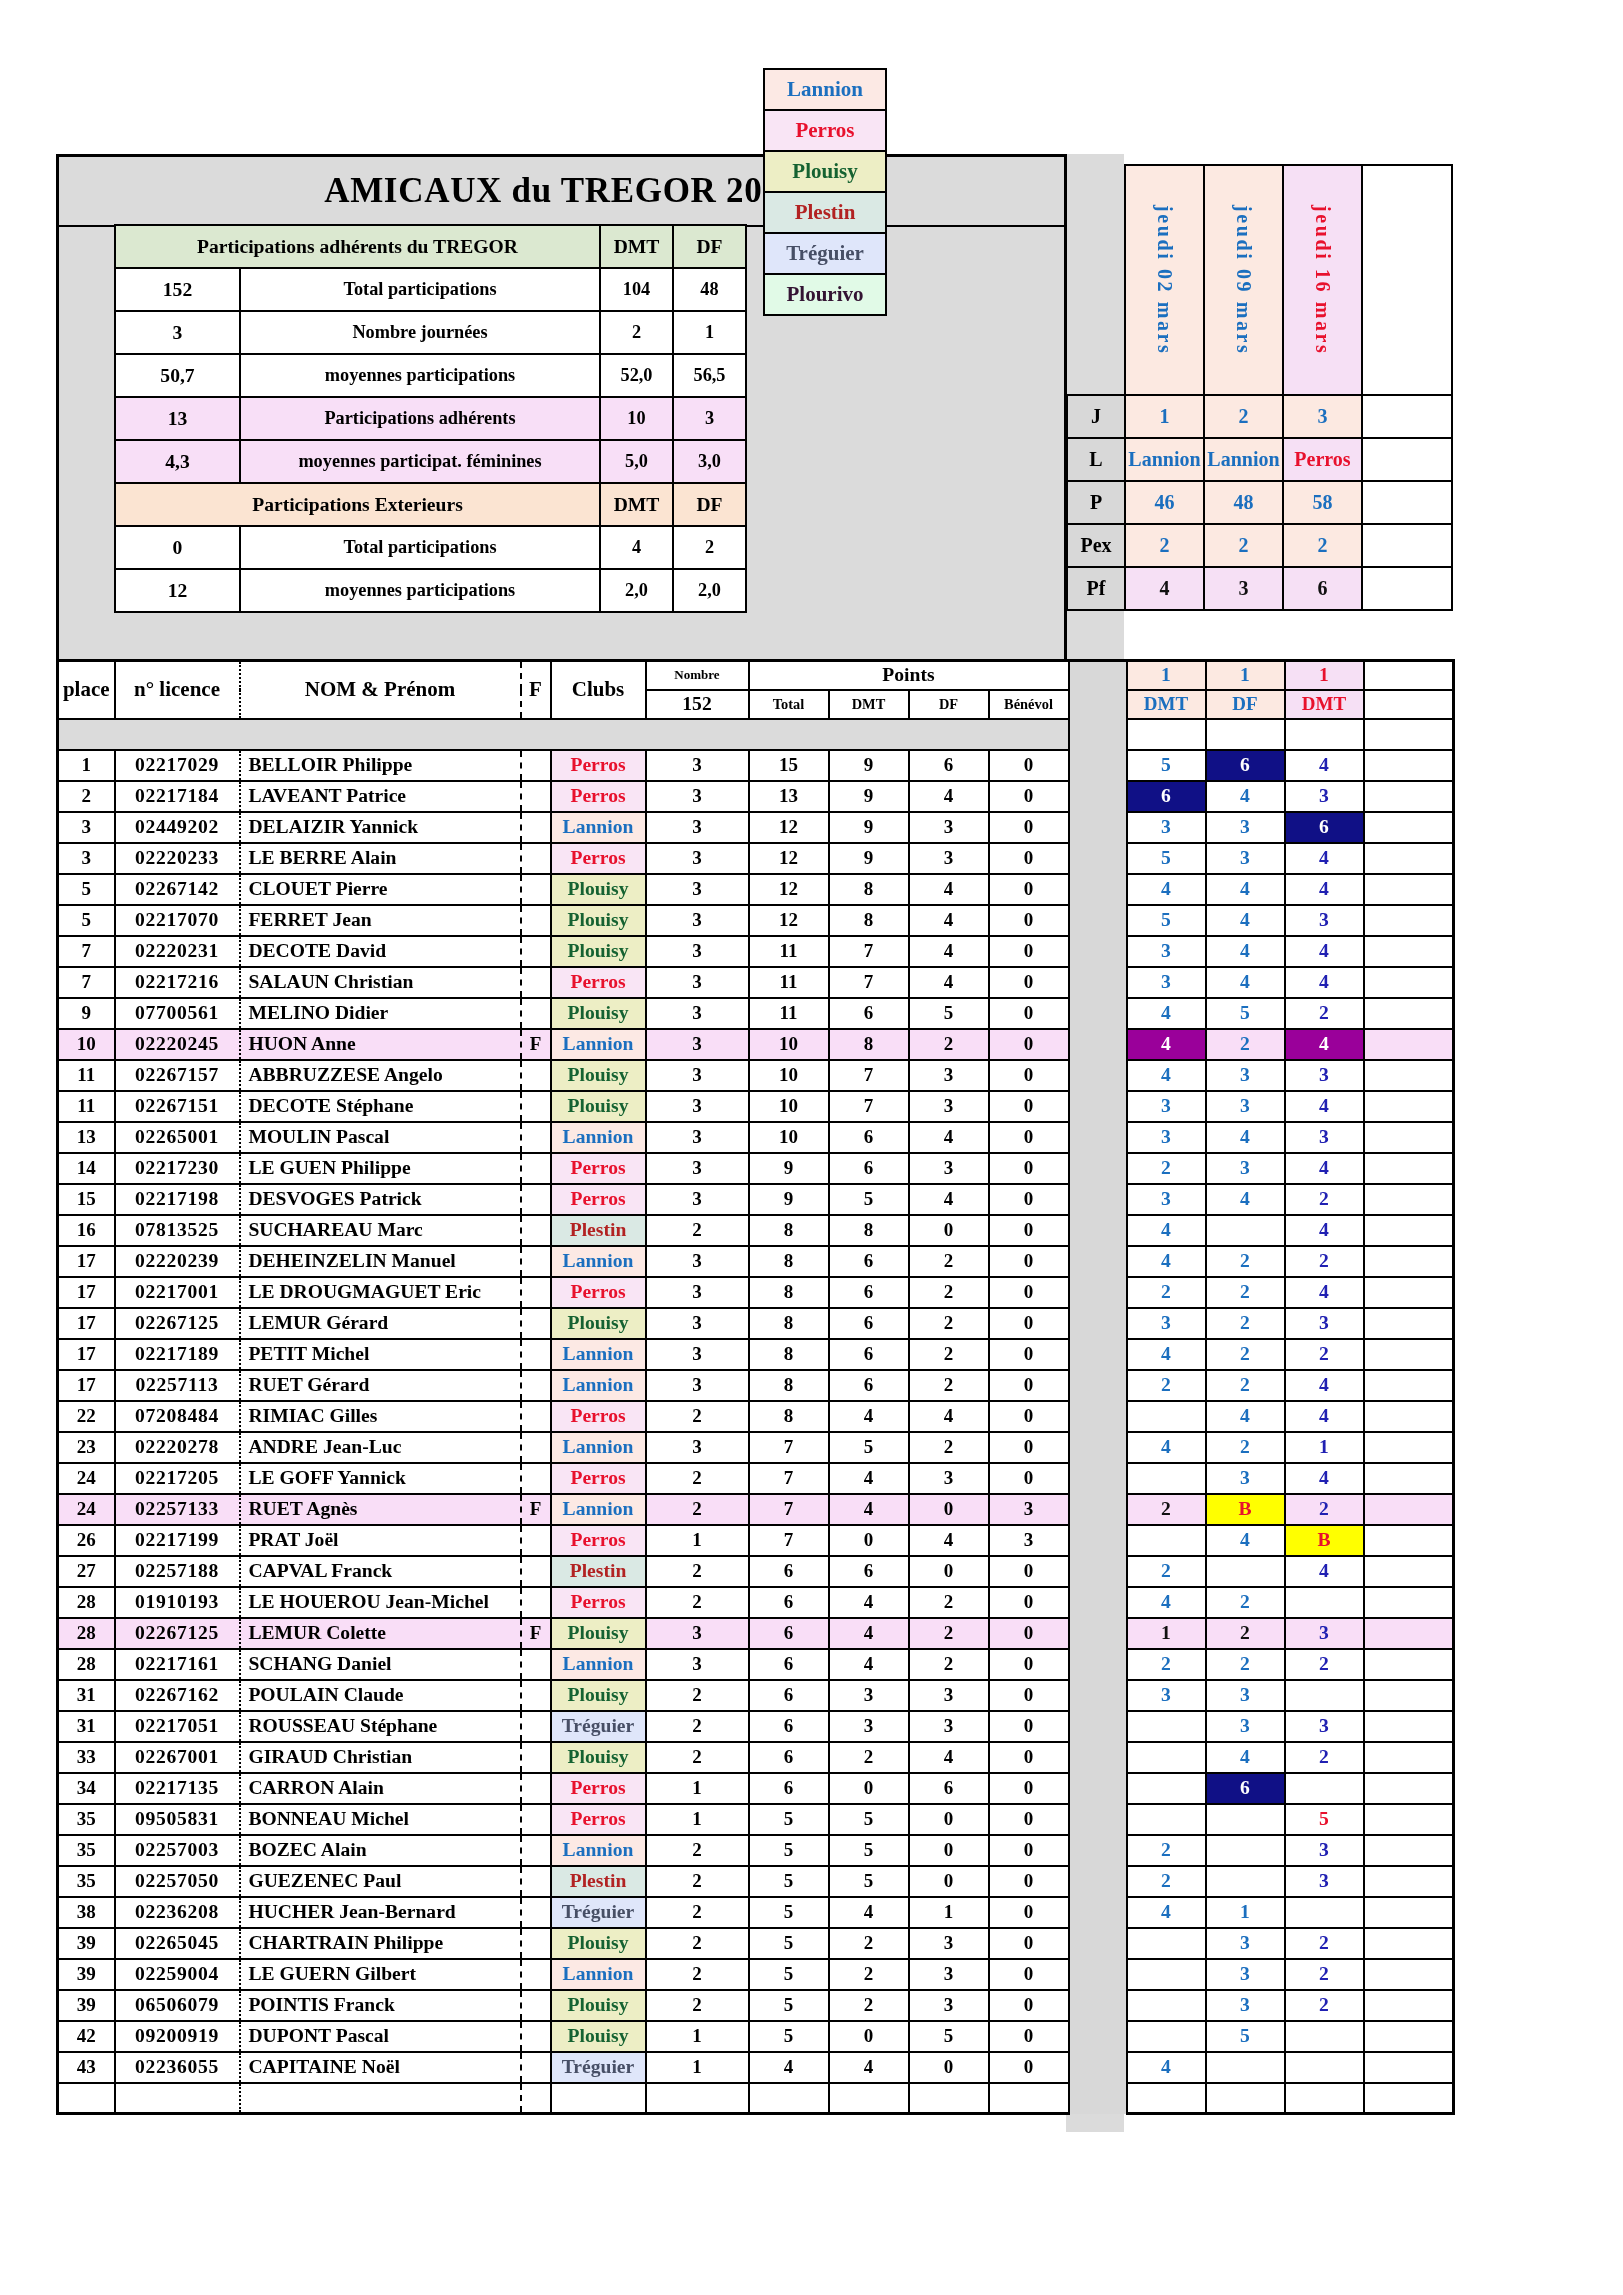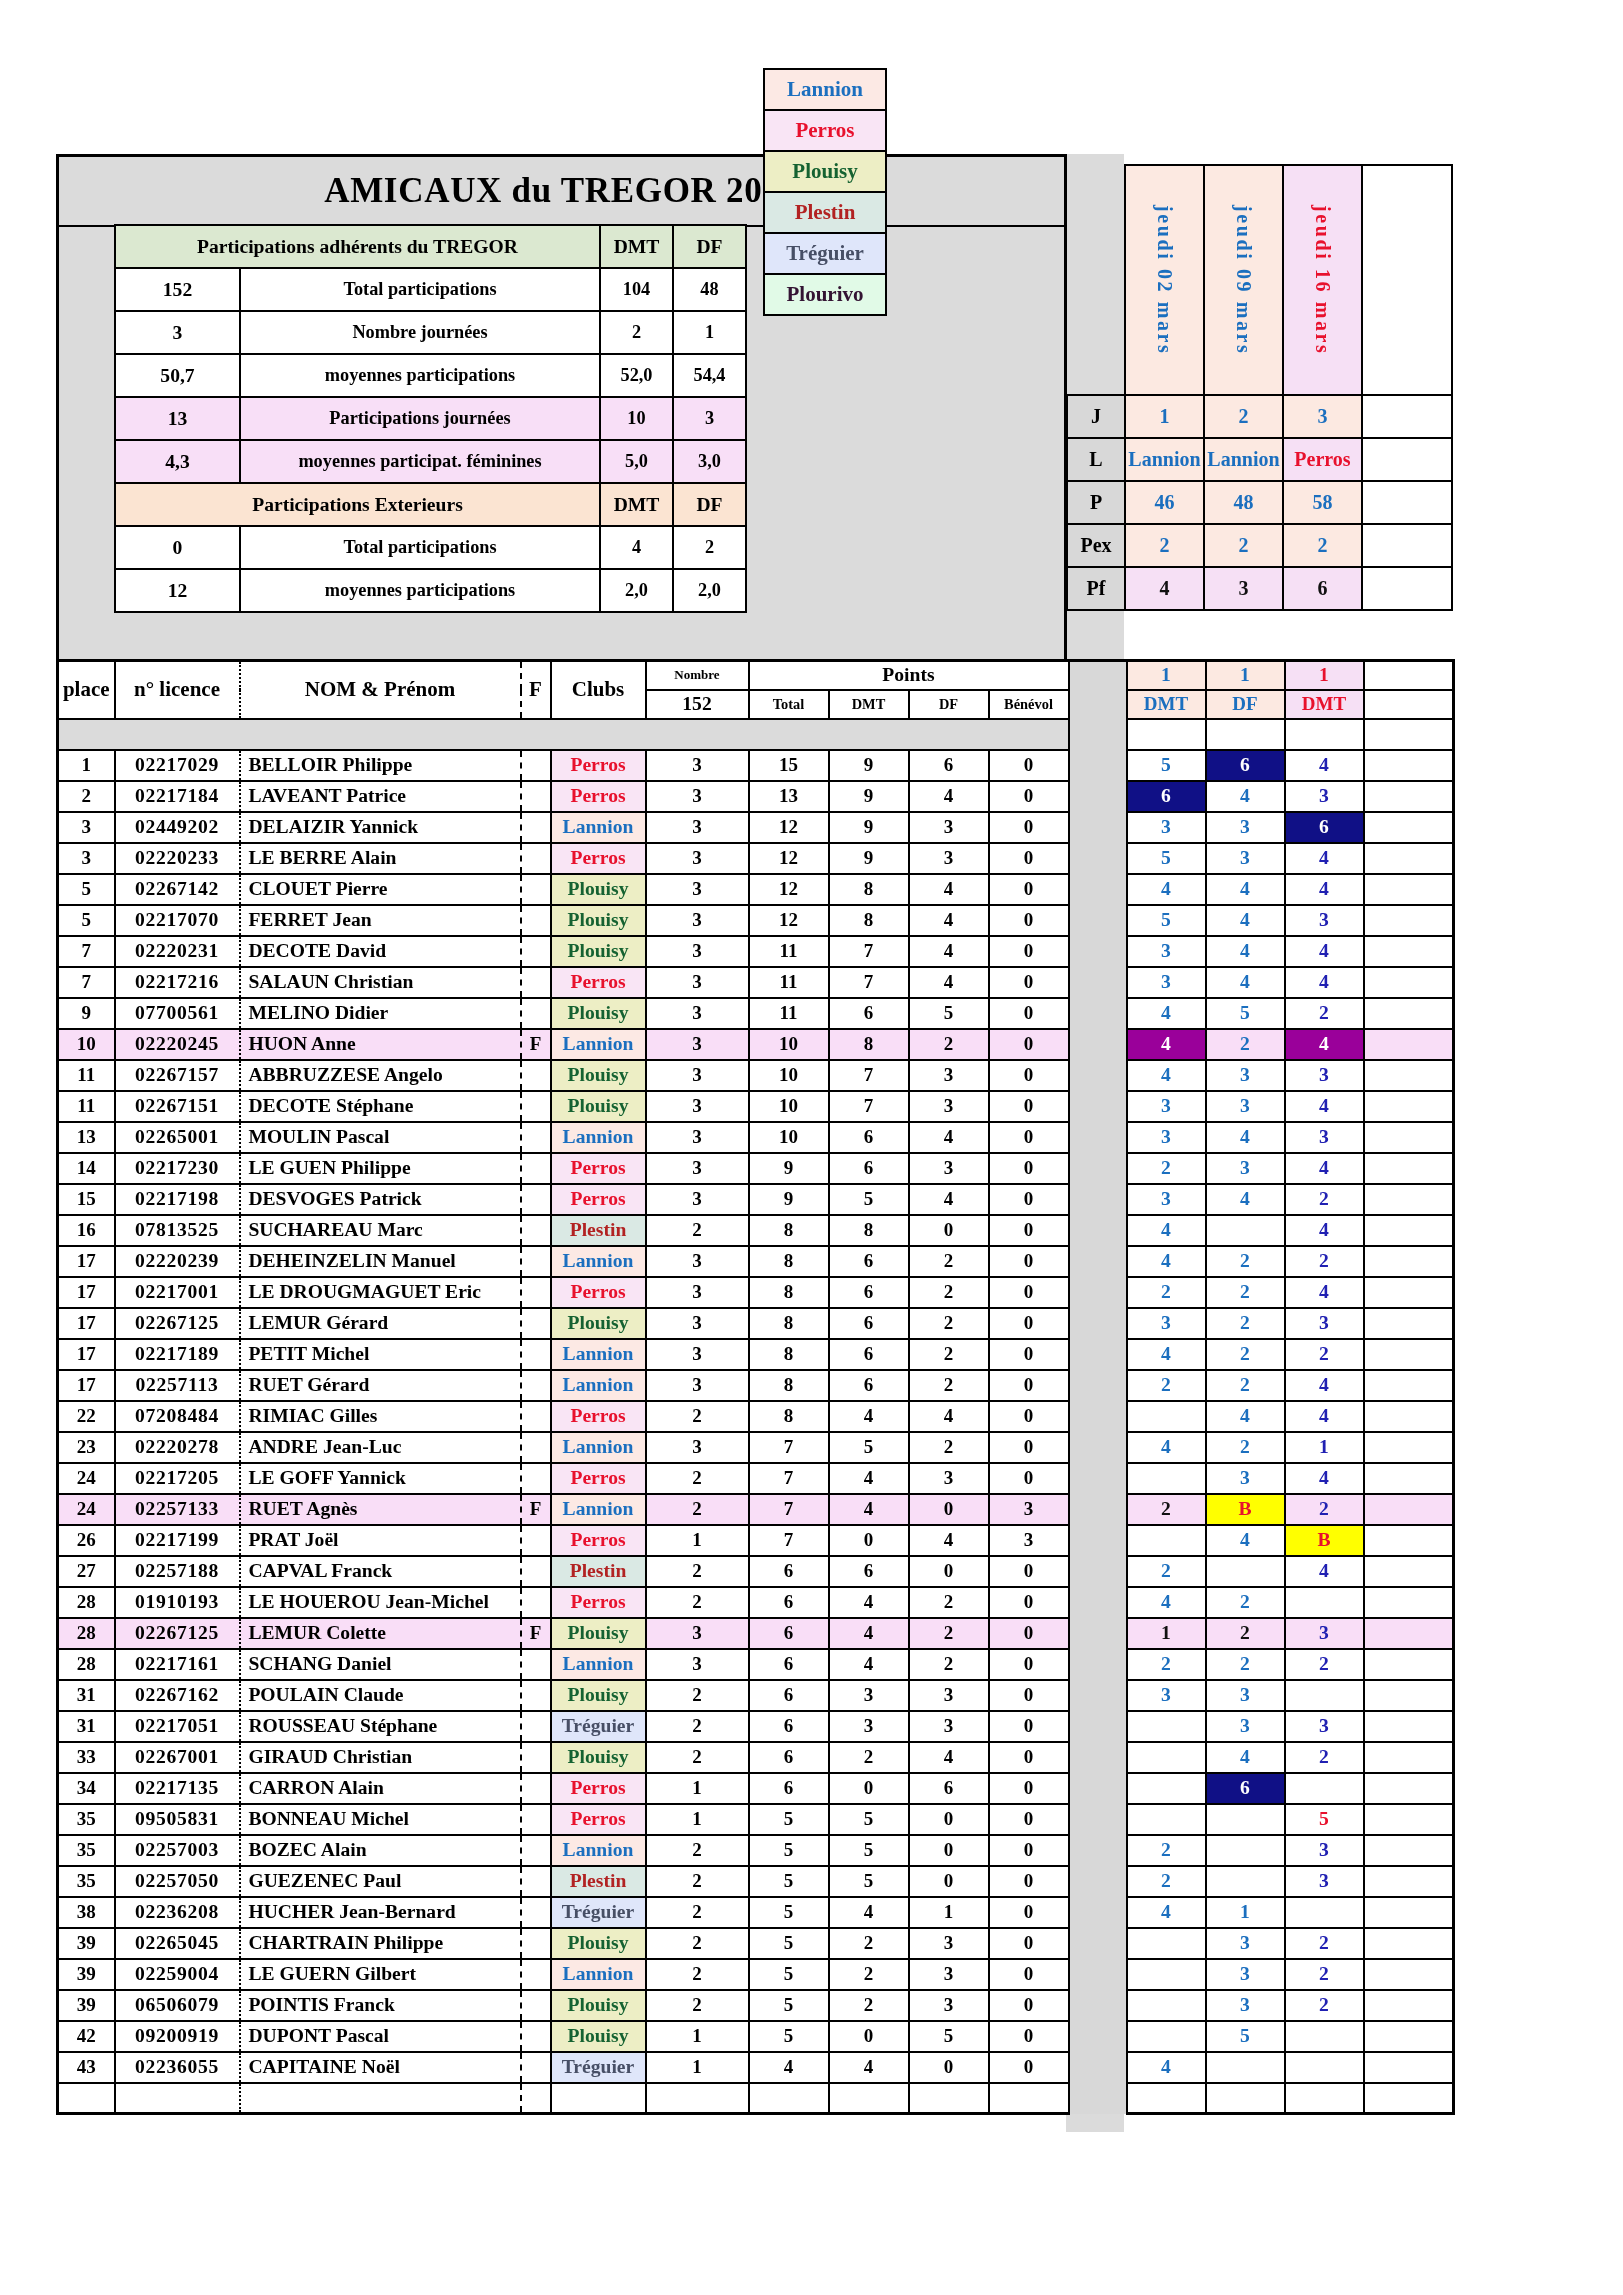--- a/index.html
+++ b/index.html
@@ -86,25 +86,25 @@
           <tr class="">
      <td class="val">3</td>
      <td>Nombre journées</td>
      <td>2</td>
      <td>1</td>
           </tr>
           <tr class="">
      <td class="val">50,7</td>
      <td>moyennes participations</td>
      <td>52,0</td>
-     <td>54,4</td>
+     <td>56,5</td>
           </tr>
           <tr class="pink">
      <td class="val">13</td>
-     <td>Participations journées</td>
+     <td>Participations adhérents</td>
      <td>10</td>
      <td>3</td>
           </tr>
           <tr class="pink">
      <td class="val">4,3</td>
      <td>moyennes participat. féminines</td>
      <td>5,0</td>
      <td>3,0</td>
           </tr>
           <tr class="peach">

